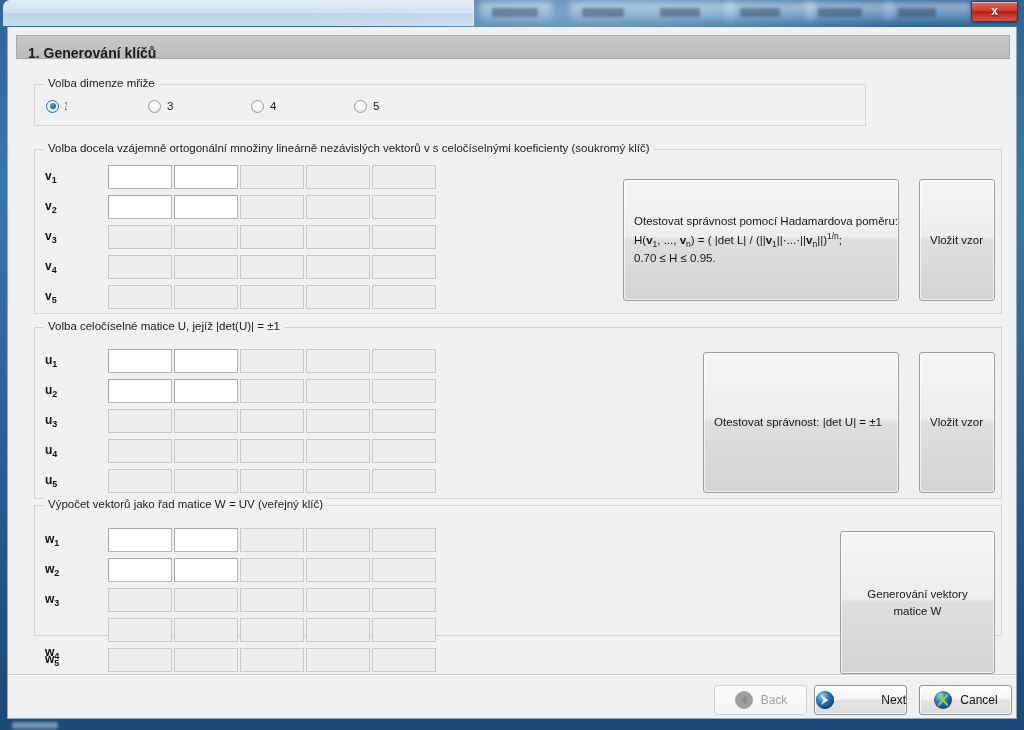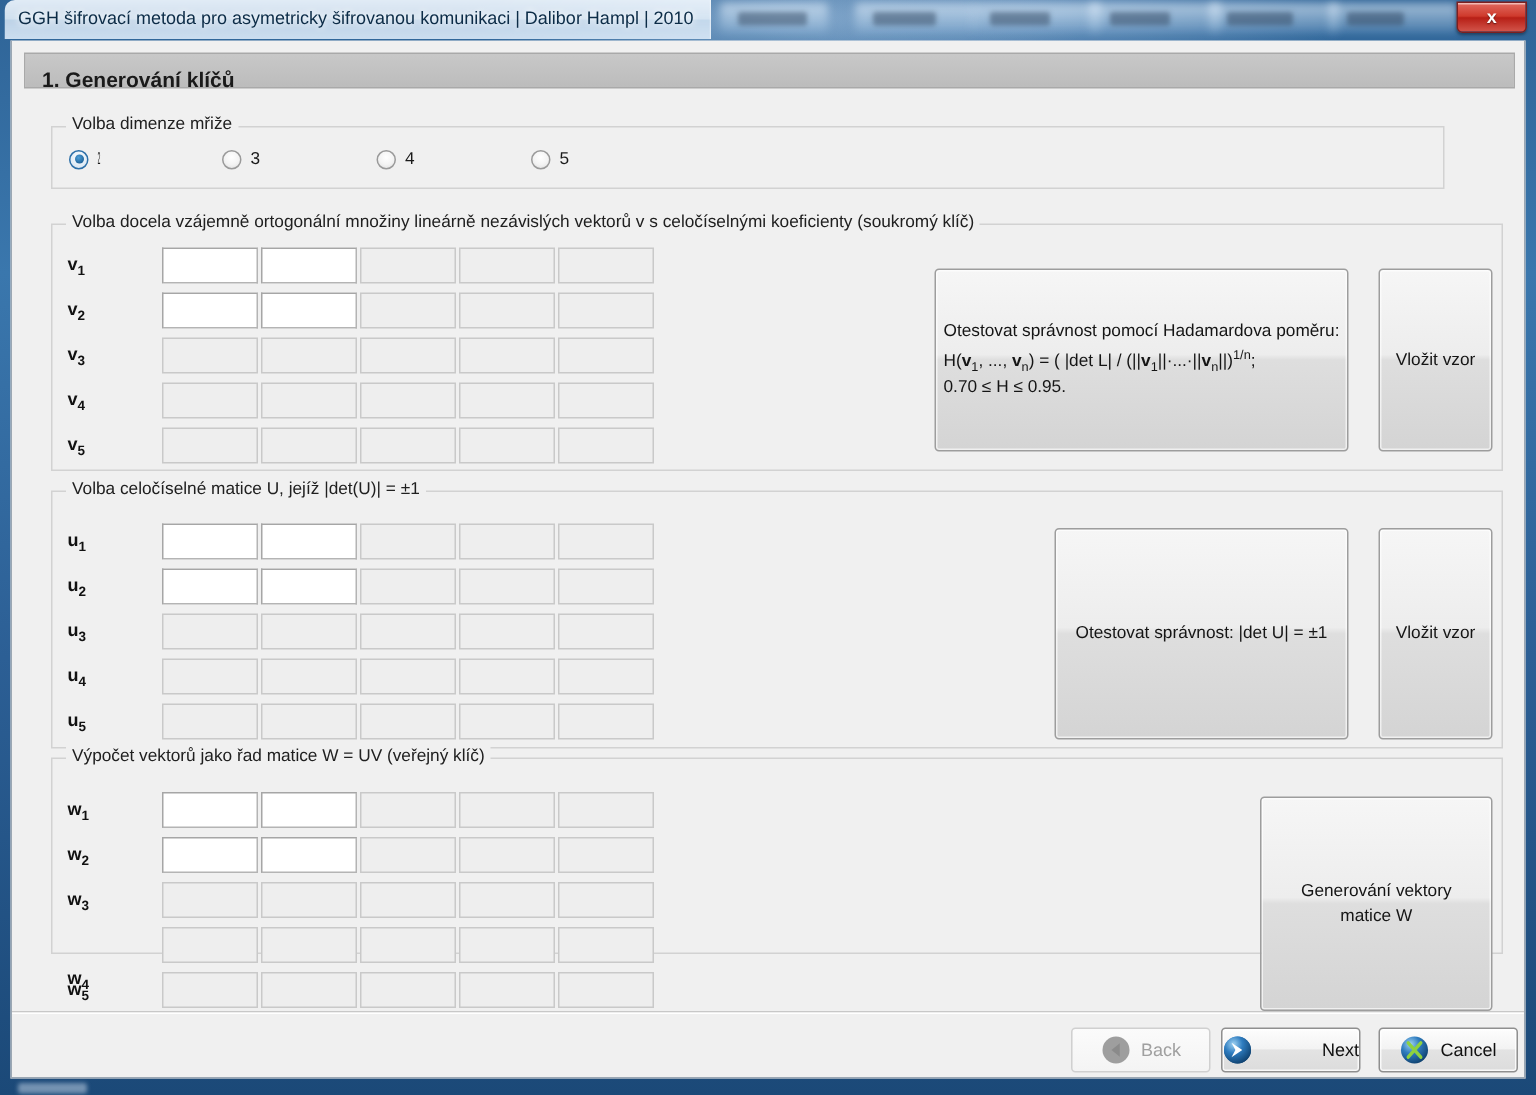--- a/index.html
+++ b/index.html
@@ -222,21 +222,20 @@
   
   .panel-button {
     position: absolute;
     box-sizing: border-box;
     border: 1px solid #9d9d9d;
     border-radius: 3px;
     background: linear-gradient(180deg, #f6f6f6 0%, #ededed 47%, #dedede 50%, #d4d4d4 100%);
     box-shadow: inset 0 0 0 1px rgba(255,255,255,.65);
     display: flex;
     align-items: center;
-    justify-content: center;
     text-align: center;
     cursor: pointer;
     color: #151515;
     font-size: 11.5px;
   }
   .panel-button .inner {
     padding: 0 10px;
     line-height: 1.45;
   }
   .formula {
@@ -311,31 +310,30 @@
   <div class="tb-txt" style="left:740px;  width:40px;"></div>
   <div class="tb-txt" style="left:818px;  width:44px;"></div>
   <div class="tb-txt" style="left:898px;  width:38px;"></div>
 </div>
 <div class="scroll-nub"></div>
 
 <div id="window-frame">
 
   <div id="titlebar">
     <div id="titlebar-glass"></div>
-    <div id="window-title">GGH šifrovací metoda pro asymetricky šifrovanou komunikaci | Dalibor Hampl | 2010</div>
     <div id="close-button">x</div>
   </div>
 
   <div id="client-area">
 
     <div id="page-header">
       <div id="page-title">1. Generování klíčů</div>
     </div>
 
-    <div class="group" style="left:26px; top:57px; width:929px; height:42px;">
+    <div class="group" style="left:26px; top:57px; width:832px; height:42px;">
       <div class="group-legend">Volba dimenze mřiže</div>
 
       <div class="radio-item checked" style="left:11px; top:13px;">
         <span class="radio-dot"></span>
         <span class="radio-label squished">2</span>
       </div>
       <div class="radio-item" style="left:113px; top:13px;">
         <span class="radio-dot"></span>
         <span class="radio-label">3</span>
       </div>

